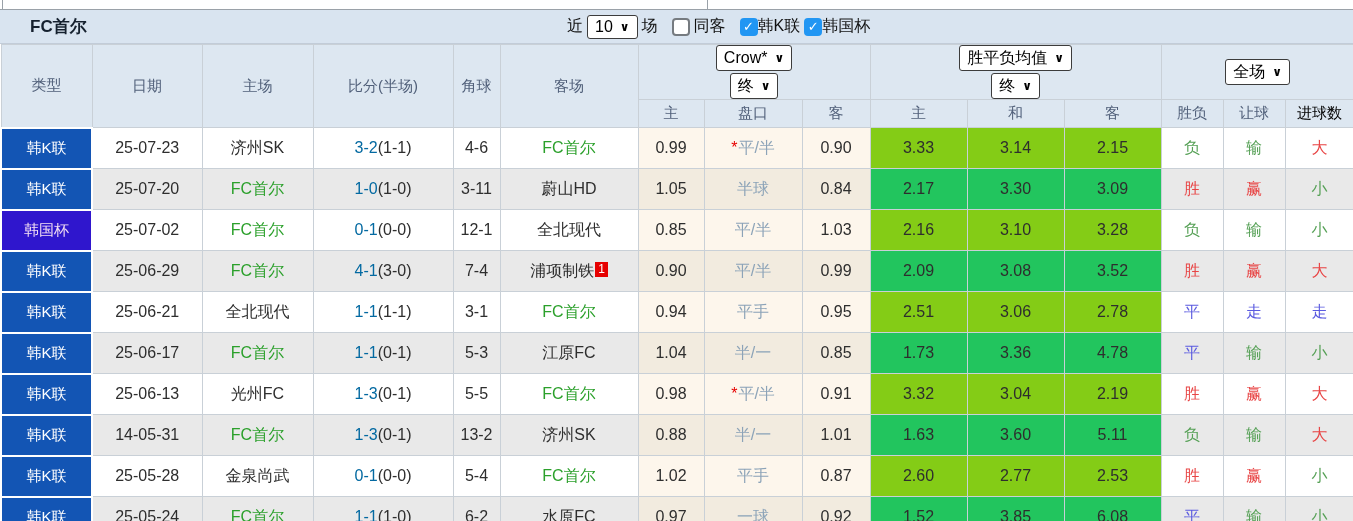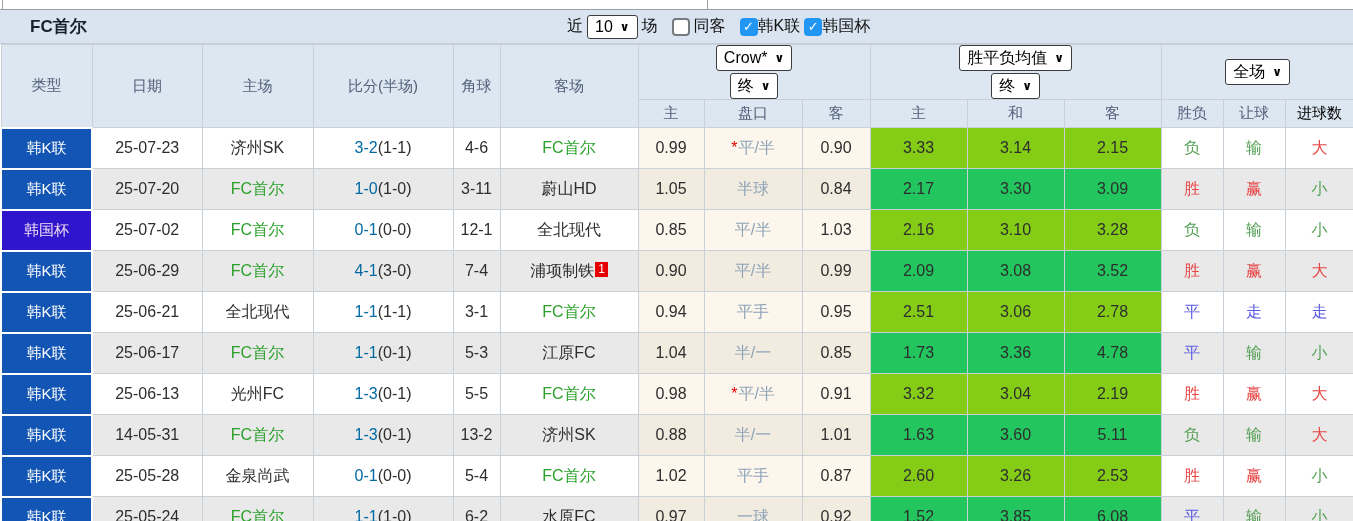--- a/index.html
+++ b/index.html
@@ -315,21 +315,21 @@
       <td class="league">韩K联</td>
       <td class="za">25-05-28</td>
       <td class="za">金泉尚武</td>
       <td class="za"><span class="s-main">0-1</span><span class="s-half">(0-0)</span></td>
       <td class="za">5-4</td>
       <td class="za self">FC首尔</td>
       <td class="zb">1.02</td>
       <td class="zb handicap">平手</td>
       <td class="zb">0.87</td>
       <td class="zc">2.60</td>
-      <td class="zc">3.26</td>
+      <td class="zc">2.77</td>
       <td class="zc">2.53</td>
       <td class="za c-red">胜</td>
       <td class="za c-red">赢</td>
       <td class="za c-green">小</td>
     </tr>
 
     <tr class="even">
       <td class="league">韩K联</td>
       <td class="za">25-05-24</td>
       <td class="za self">FC首尔</td>

